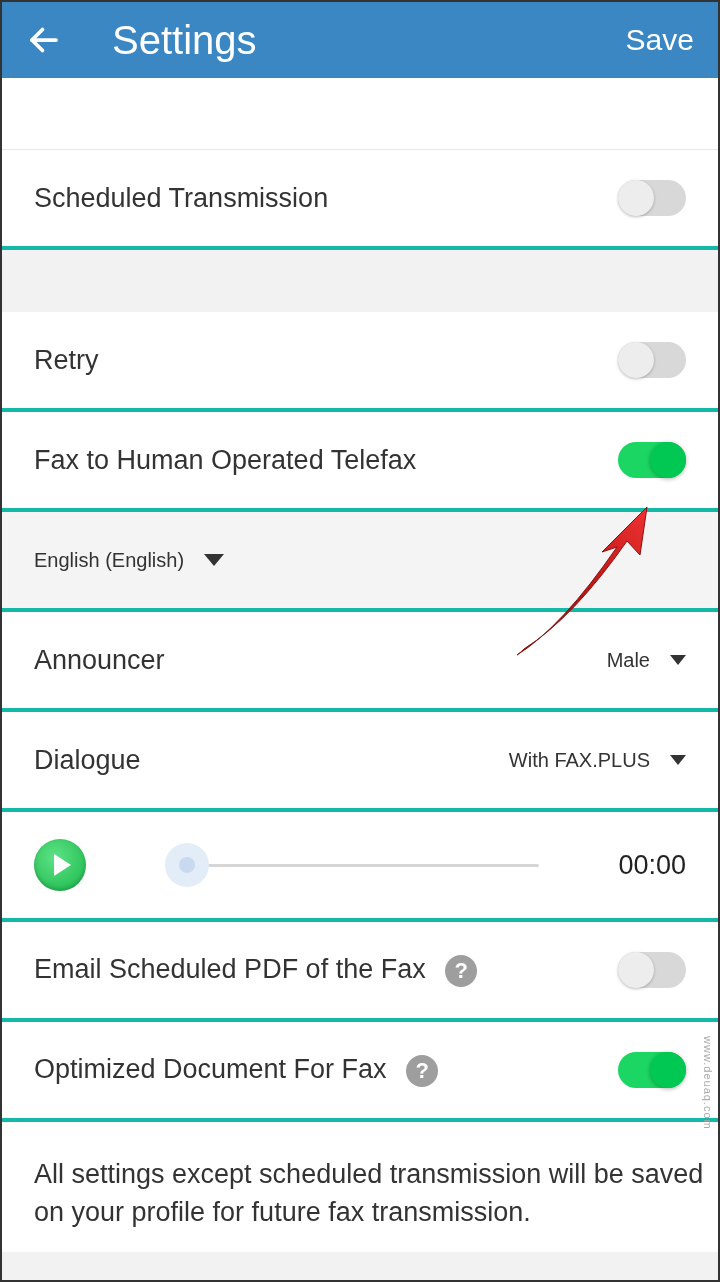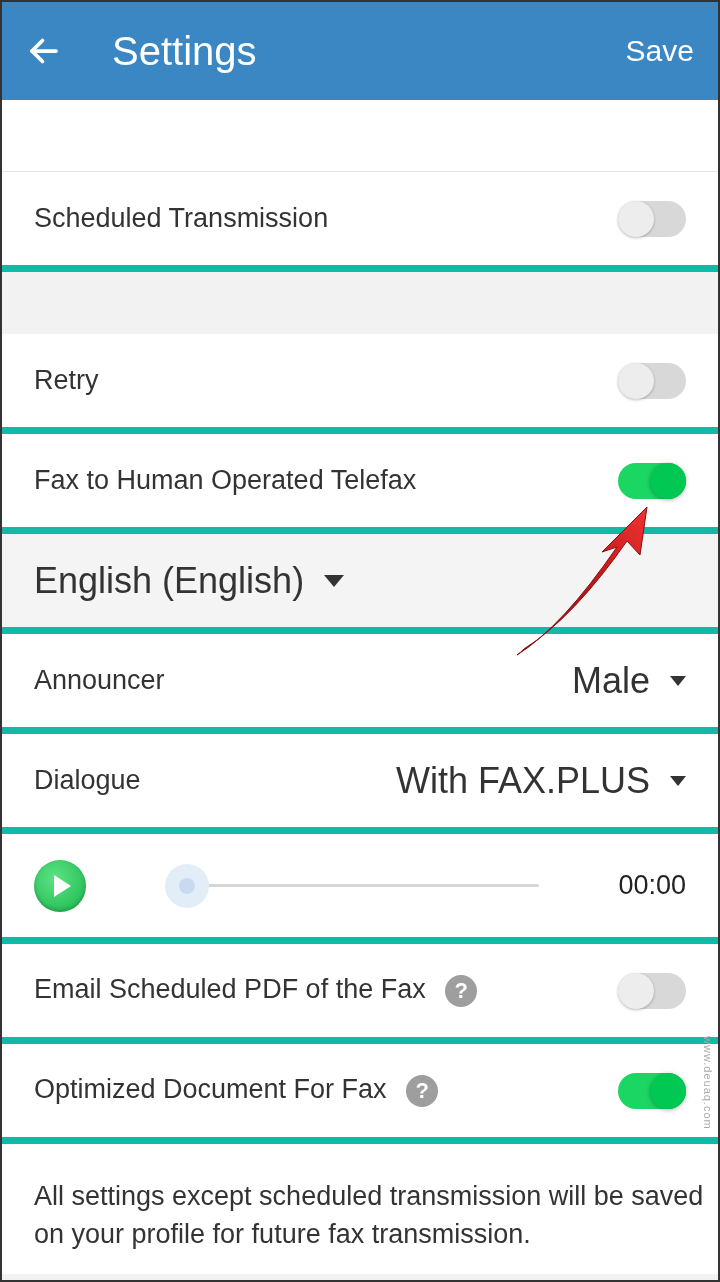--- a/index.html
+++ b/index.html
@@ -7,21 +7,21 @@
   width: 720px;
   height: 1282px;
   font-family: -apple-system, "Helvetica Neue", Arial, sans-serif;
   background: #f2f2f2;
   border: 2px solid #333;
   overflow: hidden;
   position: relative;
 }
 .header {
   background: #3a87c4;
-  height: 98px;
+  height: 76px;
   display: flex;
   align-items: center;
   padding: 0 24px;
   color: #fff;
 }
 .back-arrow {
   width: 36px;
   height: 36px;
   cursor: pointer;
 }
@@ -31,30 +31,30 @@
   font-weight: 400;
   margin-left: 50px;
   flex: 1;
 }
 .save {
   font-size: 30px;
   cursor: pointer;
 }
 .row {
   background: #fff;
-  border-bottom: 7px solid #14b8a6;
+  border-bottom: 4px solid #14b8a6;
   display: flex;
   align-items: center;
   padding: 0 32px;
   height: 100px;
   font-size: 27px;
   color: #333;
 }
 .row .label { flex: 1; }
-.row .value { font-size: 36px; color: #333; margin-right: 20px; }
+.row .value { font-size: 20px; color: #333; margin-right: 20px; }
 .blank-top {
   background: #fff;
   height: 72px;
   border-bottom: 1px solid #e6e6e6;
 }
 .gap {
   height: 62px;
   background: #f2f2f2;
 }
 .toggle {

